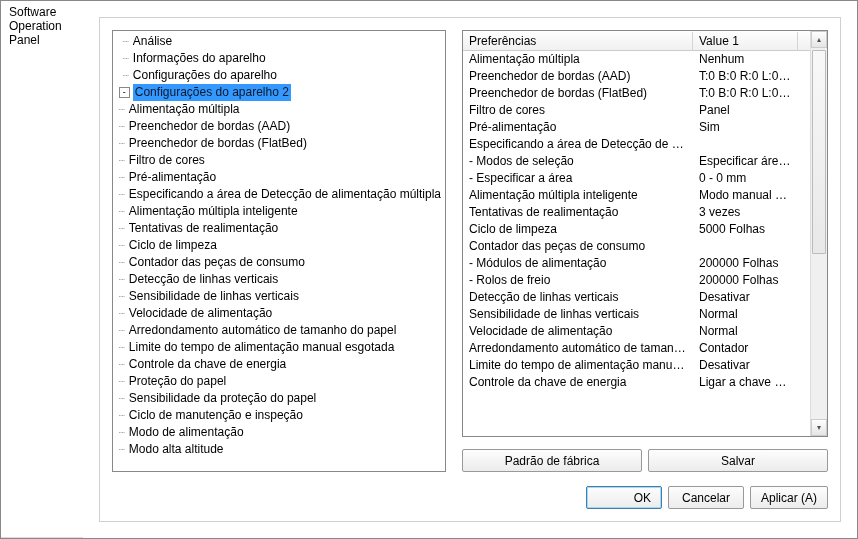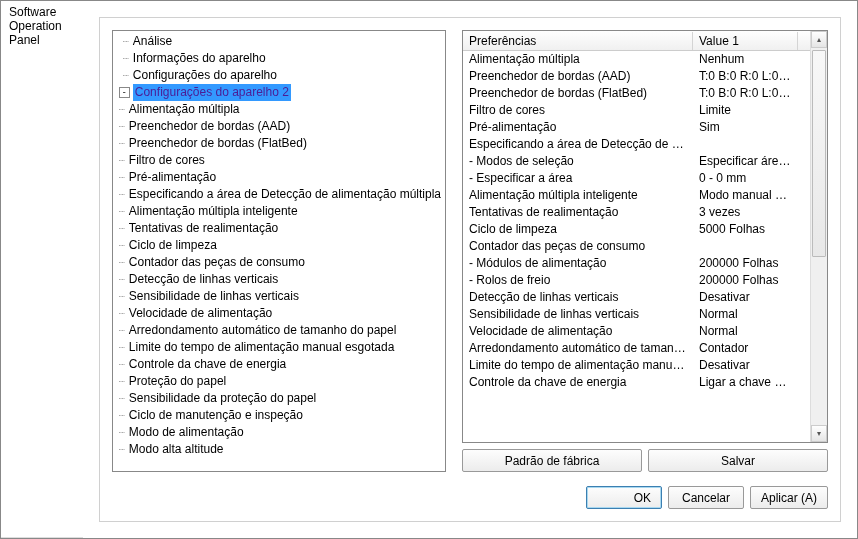--- a/index.html
+++ b/index.html
@@ -74,34 +74,34 @@
     border: 1px solid #888;
     font-size: 9px;
     line-height: 9px;
     text-align: center;
     margin-right: 3px;
     flex-shrink: 0;
     font-family: monospace;
   }
   .tree-node.selected .label {
     background: #3399ff;
-    color: #4c1d95;
+    color: #0f172a;
   }
   .tree-node .label {
     padding: 0 2px;
   }
   .tree-children {
     padding-left: 28px;
   }
 
   .right-pane {
     width: 366px;
     display: flex;
     flex-direction: column;
-    gap: 6px;
+    gap: 12px;
   }
   .list-wrapper {
     flex: 1;
     border: 1px solid #888;
     display: flex;
     min-height: 0;
     position: relative;
   }
   .list-table {
     flex: 1;
@@ -379,21 +379,21 @@
                   <div class="list-row">
                     <div class="cell col-pref">Preenchedor de bordas (AAD)</div>
                     <div class="cell col-val">T:0  B:0  R:0  L:0 mm</div>
                   </div>
                   <div class="list-row">
                     <div class="cell col-pref">Preenchedor de bordas (FlatBed)</div>
                     <div class="cell col-val">T:0  B:0  R:0  L:0 mm</div>
                   </div>
                   <div class="list-row">
                     <div class="cell col-pref">Filtro de cores</div>
-                    <div class="cell col-val">Limite</div>
+                    <div class="cell col-val">Panel</div>
                   </div>
                   <div class="list-row">
                     <div class="cell col-pref">Pré-alimentação</div>
                     <div class="cell col-val">Sim</div>
                   </div>
                   <div class="list-row">
                     <div class="cell col-pref">Especificando a área de Detecção de a...</div>
                     <div class="cell col-val"></div>
                   </div>
                   <div class="list-row">

